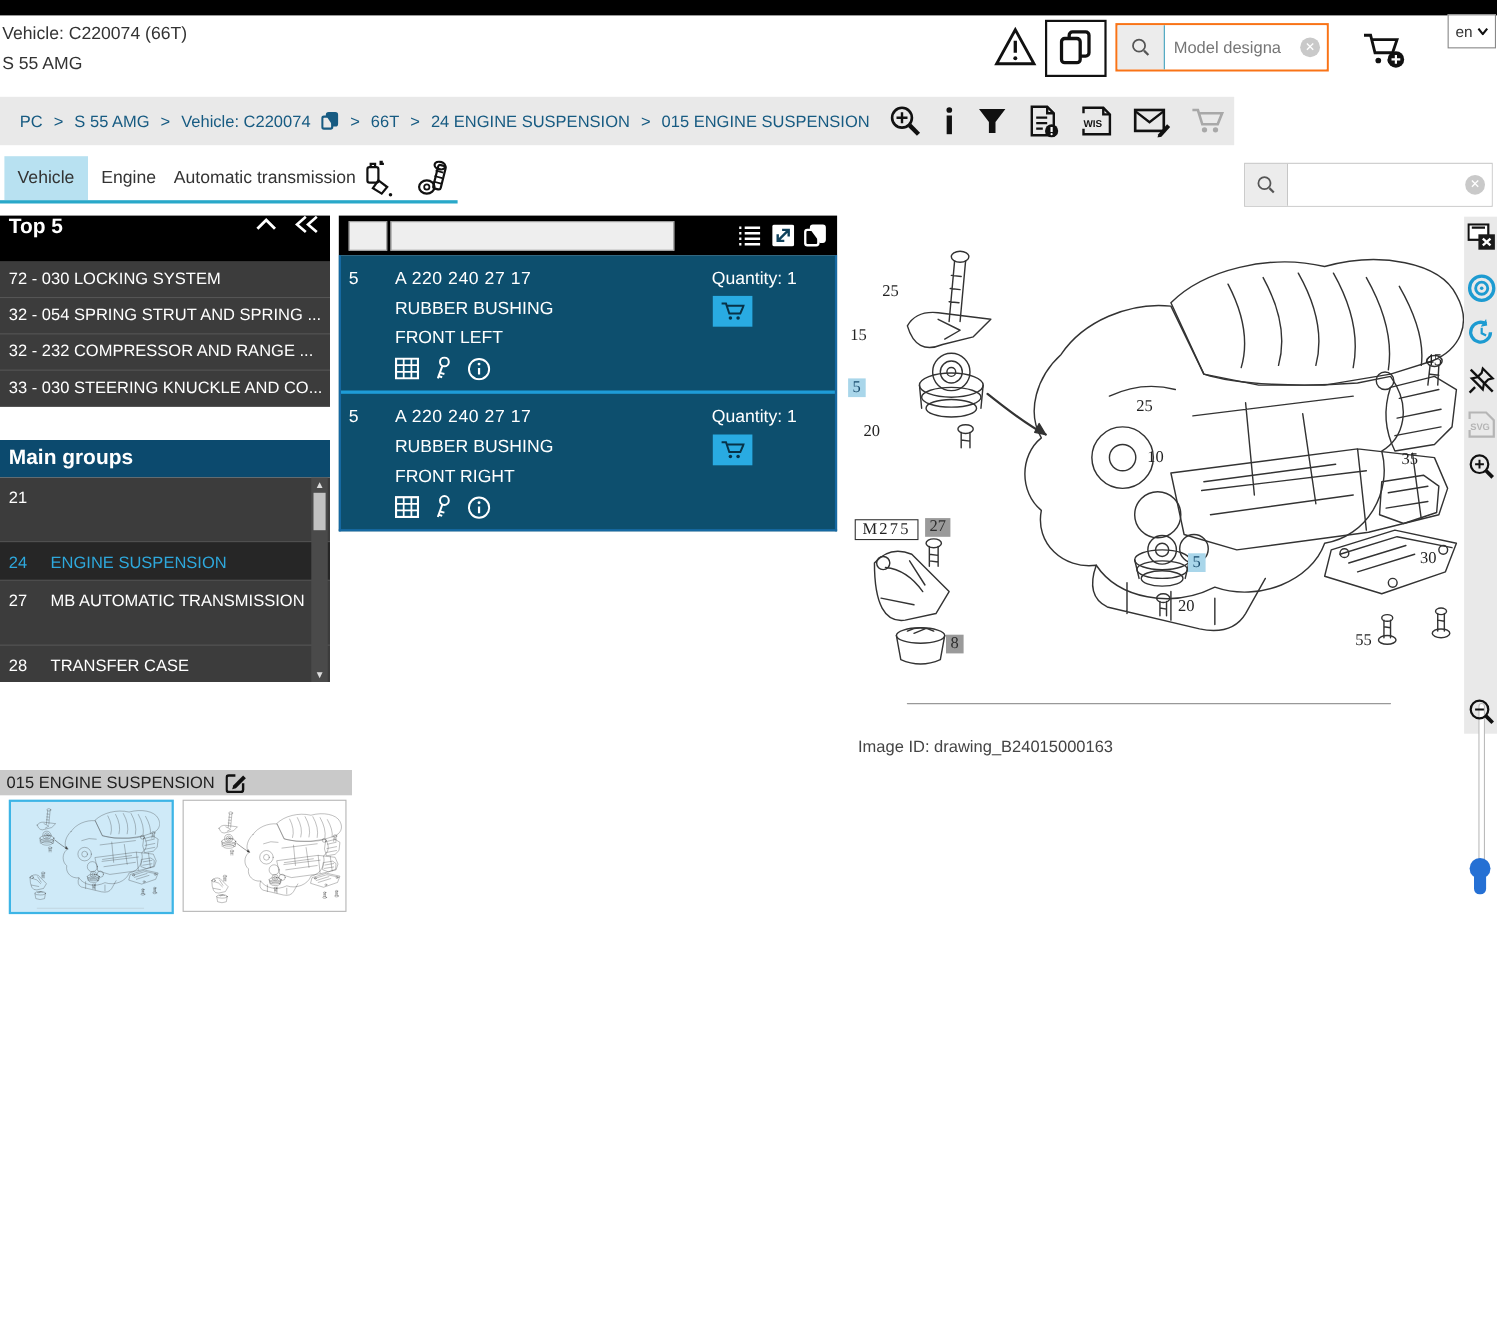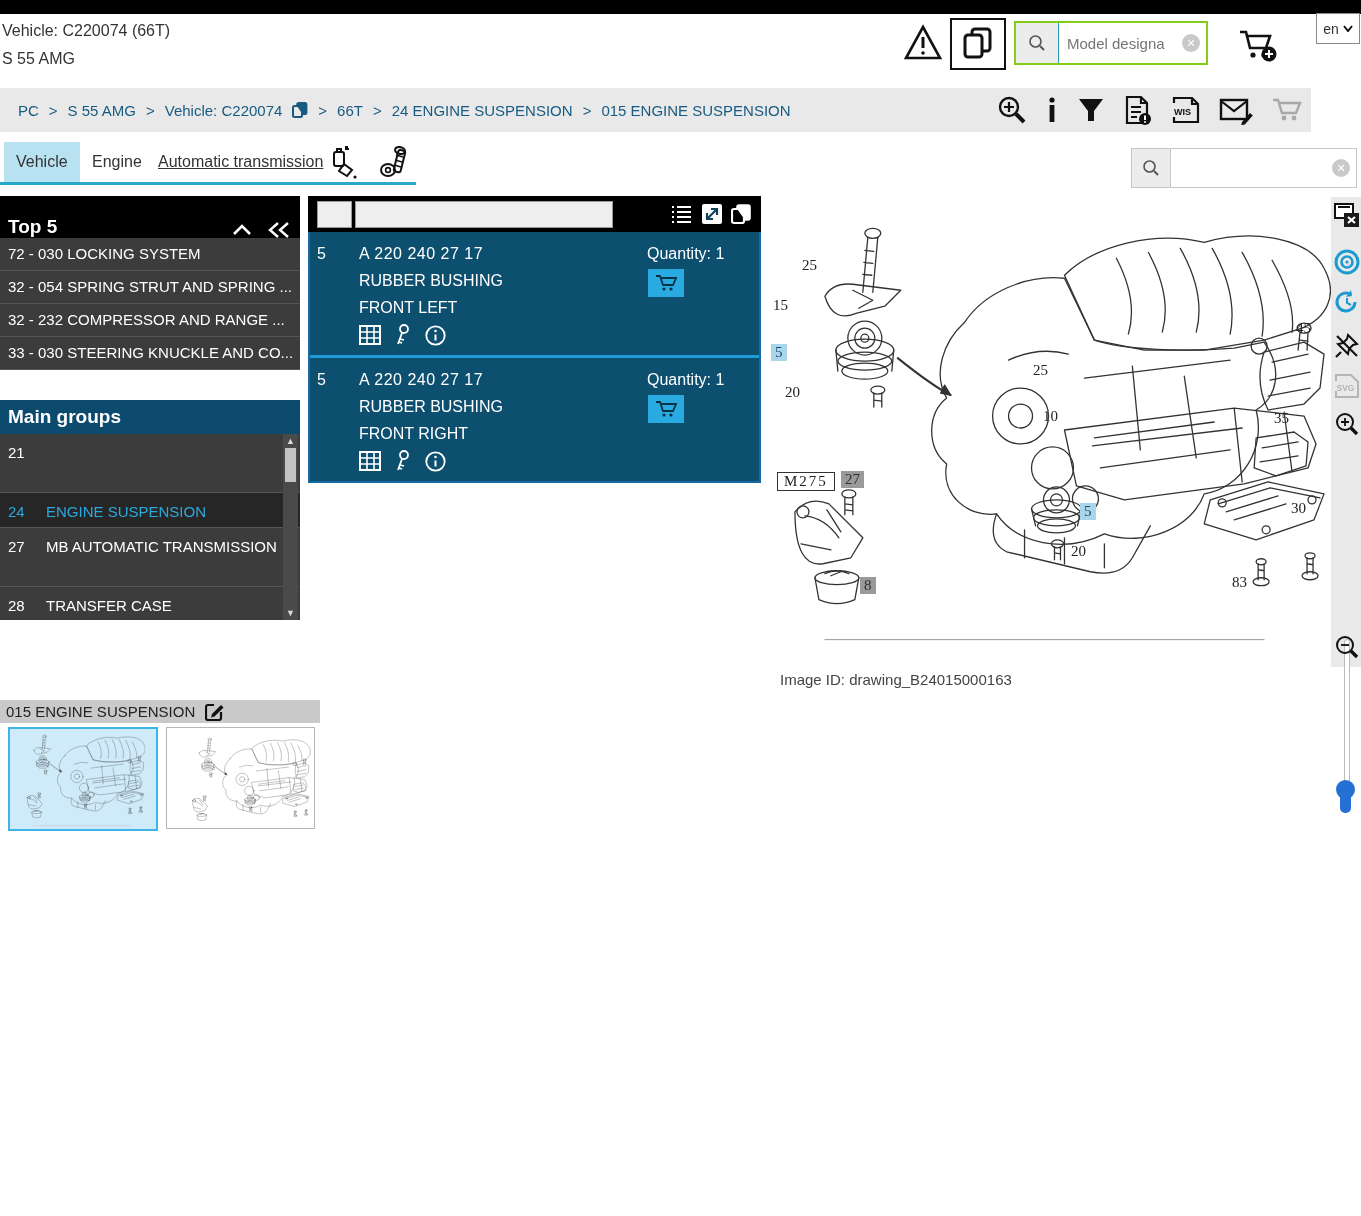--- a/index.html
+++ b/index.html
@@ -8,59 +8,59 @@
   .abs{position:absolute;}
   svg{display:block;}
 
   
   #topbar{left:0;top:0;width:1361px;height:14px;background:#000;}
   #veh-line1{left:2px;top:22px;font-size:16px;color:#333;}
   #veh-line2{left:2px;top:50px;font-size:16px;color:#333;}
   #warning-btn{left:903px;top:24px;width:40px;height:38px;cursor:pointer;}
   #copy-btn{left:950px;top:18px;width:52px;height:48px;border:2px solid #111;background:#fff;
             display:flex;align-items:center;justify-content:center;cursor:pointer;}
-  #model-search{left:1014px;top:21px;width:190px;height:40px;border:2px solid #84cc16;background:#fff;display:flex;}
+  #model-search{left:1014px;top:21px;width:190px;height:40px;border:2px solid #f97316;background:#fff;display:flex;}
   #model-search .mag{width:42px;height:100%;background:#ececec;border-right:1px solid #2f9ab8;
             display:flex;align-items:center;justify-content:center;}
   #model-search input{flex:1;border:0;outline:0;font-size:15px;color:#555;padding:0 24px 0 8px;
             font-family:"Liberation Sans",sans-serif;min-width:0;}
   #model-search .clear{position:absolute;right:6px;top:11px;width:18px;height:18px;border-radius:50%;
             background:#c9c9c9;color:#fff;font-size:11px;line-height:18px;text-align:center;cursor:pointer;}
   #cart-add-btn{left:1236px;top:24px;width:42px;height:40px;cursor:pointer;}
   #lang-select{left:1316px;top:13px;width:42px;height:29px;background:#fff;border:1px solid #888;
             display:flex;align-items:center;justify-content:center;gap:4px;font-size:14px;cursor:pointer;}
 
   
-  #breadcrumb{left:0;top:88px;width:1311px;height:44px;background:#e9e9e9;display:flex;align-items:center;}
+  #breadcrumb{left:0;top:88px;width:1122px;height:44px;background:#e9e9e9;display:flex;align-items:center;}
   #breadcrumb .bc{display:flex;align-items:center;gap:10px;padding-left:18px;font-size:15px;color:#175b82;}
   #breadcrumb .bc span.item{cursor:pointer;}
   #breadcrumb .sep{color:#175b82;}
   #bc-icons{position:absolute;right:8px;top:6px;display:flex;align-items:center;gap:18px;height:32px;}
   #bc-icons .ic{cursor:pointer;}
 
   
   #tabsrow{left:0;top:140px;width:1361px;height:50px;background:#fff;}
   .tab{position:absolute;top:2px;height:40px;display:flex;align-items:center;padding:0 12px;
        font-size:16px;color:#333;cursor:pointer;}
   #tab-vehicle{left:4px;background:#b8e1f1;}
   #tab-engine{left:80px;}
-  #tab-at{left:146px;text-decoration:underline;}
+  #tab-at{left:146px;}
   #tab-underline{position:absolute;left:0;top:42px;width:416px;height:3px;background:#29a8c9;}
   #tab-icons{position:absolute;left:330px;top:6px;display:flex;gap:18px;}
   #tab-icons .ic{cursor:pointer;}
   #tabs-search{position:absolute;left:1131px;top:8px;width:224px;height:38px;border:1px solid #c6c6c6;
        background:#fff;display:flex;}
   #tabs-search .mag{width:38px;background:#ececec;border-right:1px solid #c6c6c6;display:flex;
        align-items:center;justify-content:center;}
   #tabs-search input{flex:1;border:0;outline:0;padding:0 26px 0 8px;min-width:0;}
   #tabs-search .clear{position:absolute;right:6px;top:10px;width:18px;height:18px;border-radius:50%;
        background:#c9c9c9;color:#fff;font-size:11px;line-height:18px;text-align:center;cursor:pointer;}
 
   
-  #top5-hdr{left:0;top:196px;width:300px;height:42px;background:#000;color:#fff;display:flex;align-items:flex-end;gap:36px;}
+  #top5-hdr{left:0;top:196px;width:300px;height:42px;background:#000;color:#fff;display:flex;align-items:flex-start;gap:36px;}
   #top5-hdr .t{font-size:19px;font-weight:bold;padding-left:8px;flex:1;}
   #top5-hdr .ics{display:flex;gap:16px;padding-right:10px;align-items:center;}
   #top5-list{left:0;top:238px;width:300px;background:#3c3c3c;}
   #top5-list .row{height:32px;line-height:32px;color:#fff;font-size:15px;padding-left:8px;
        border-bottom:1px solid #555;white-space:nowrap;overflow:hidden;cursor:pointer;}
   #mg-hdr{left:0;top:400px;width:300px;height:34px;background:#0c4a6e;color:#fff;
        font-size:19px;font-weight:bold;line-height:34px;padding-left:8px;box-sizing:border-box;}
   #mg-list{left:0;top:434px;width:300px;height:186px;background:#3c3c3c;overflow:hidden;}
   #mg-list .grow{display:flex;gap:16px;color:#fff;font-size:15px;padding:10px 0 0 8px;cursor:pointer;}
   .grow .code{width:22px;}
@@ -512,21 +512,21 @@
       <div class="callout " style="left: 268px; top: 162px;">25</div>
       <div class="callout " style="left: 278px; top: 208px;">10</div>
       <div class="callout " style="left: 531px; top: 120px;">45</div>
       <div class="callout " style="left: 509px; top: 210px;">35</div>
       <div class="callout box" style="left: 12px; top: 272px;">M275</div>
       <div class="callout gray" style="left: 76px; top: 271px;">27</div>
       <div class="callout highlight" style="left: 315px; top: 303px;">5</div>
       <div class="callout " style="left: 306px; top: 343px;">20</div>
       <div class="callout gray" style="left: 95px; top: 377px;">8</div>
       <div class="callout " style="left: 526px; top: 300px;">30</div>
-      <div class="callout " style="left: 467px; top: 374px;">83</div>
+      <div class="callout " style="left: 467px; top: 374px;">55</div>
     </div>
 </div>
 <div class="abs" id="image-id">Image ID: drawing_B24015000163</div>
 
 <div class="abs" id="rail">
   <span class="ic" style="top:6px">
       <svg width="26" height="26" viewBox="0 0 26 26">
         <rect x="1" y="1" width="18" height="14" fill="#fff" stroke="#111" stroke-width="2"></rect>
         <path d="M4 4 h12" stroke="#111" stroke-width="2"></path>
         <rect x="10" y="10" width="15" height="14" fill="#1a1a1a"></rect>

